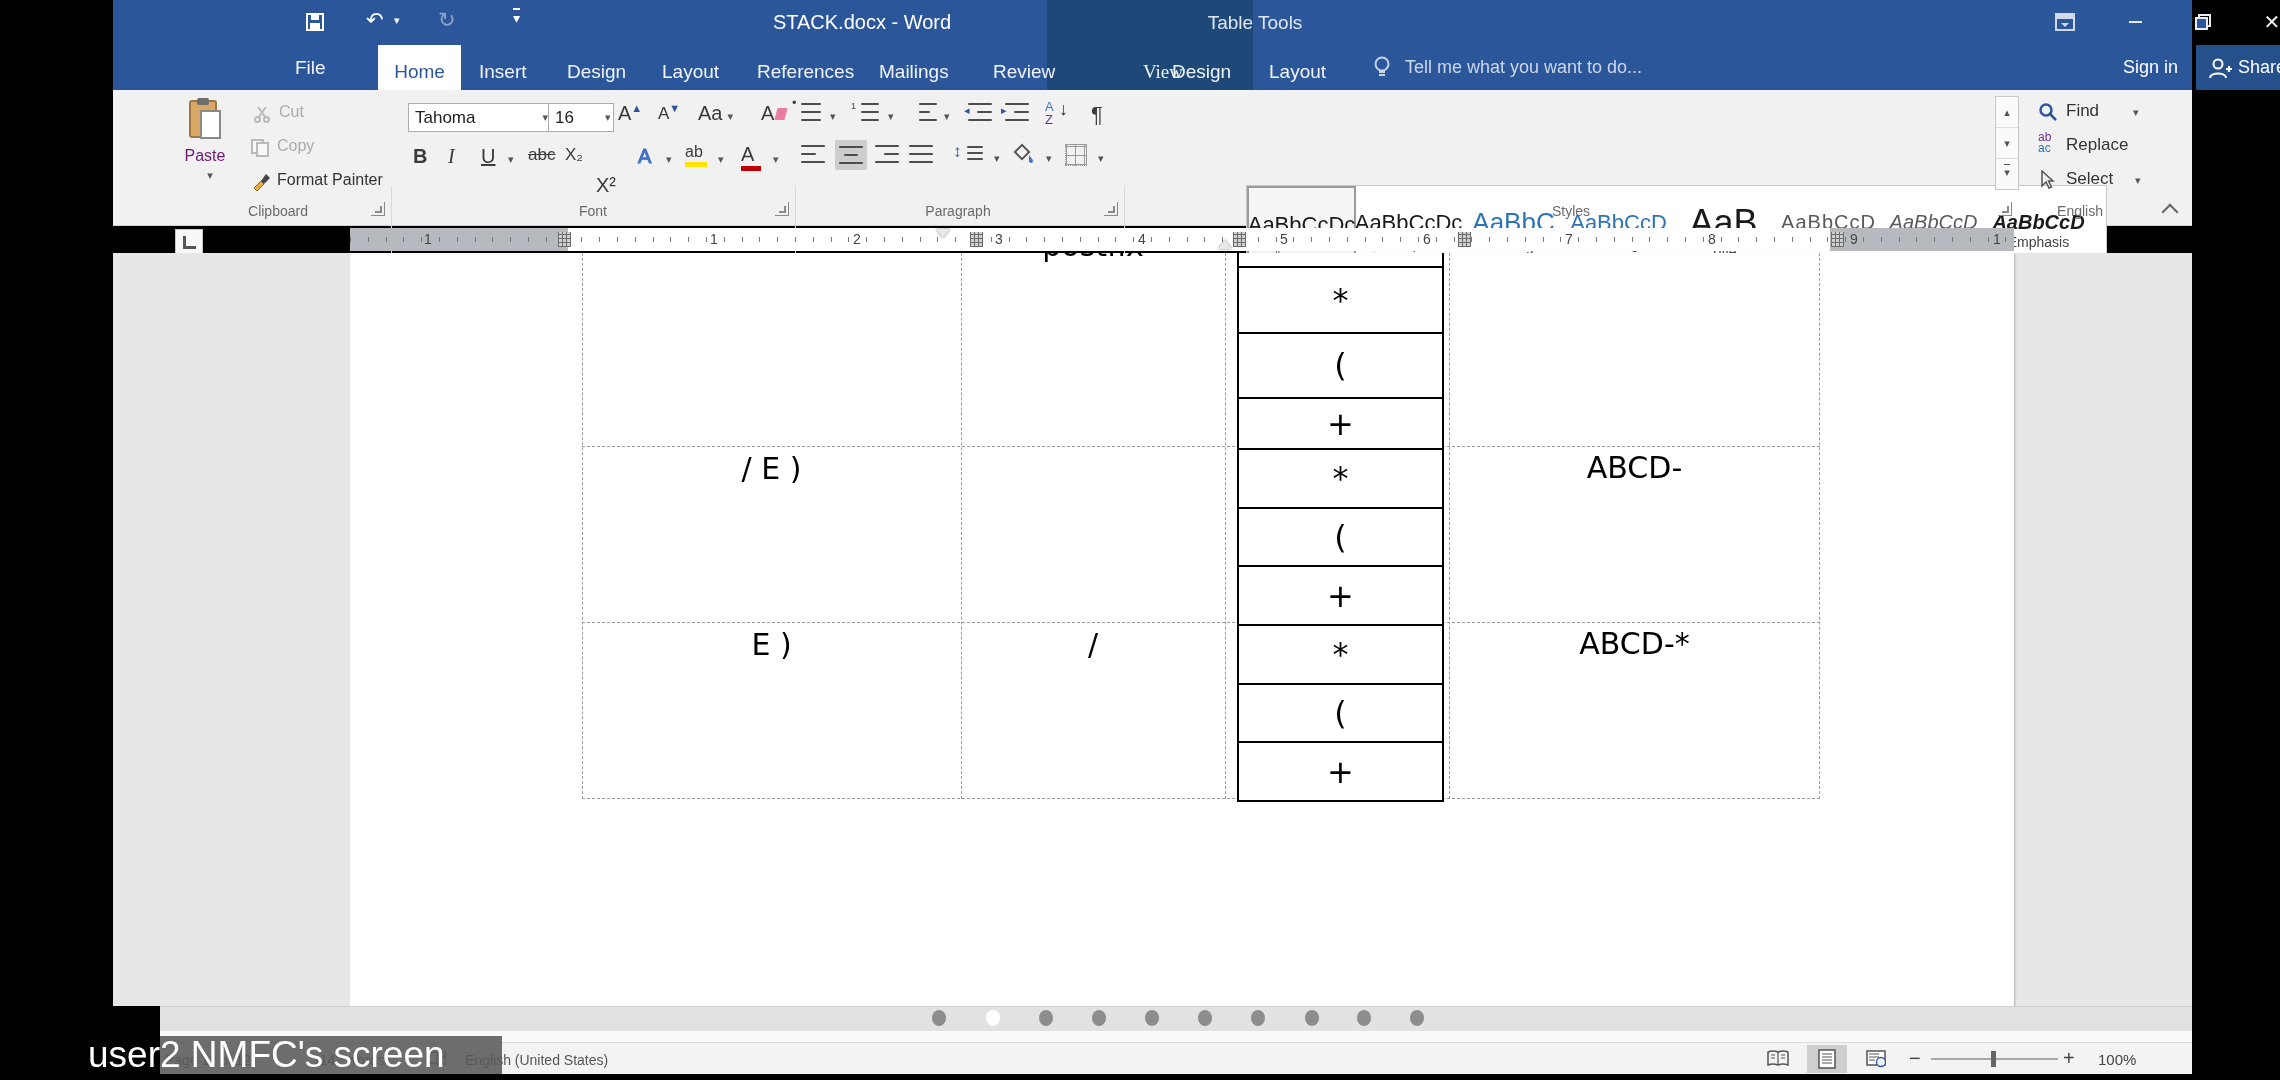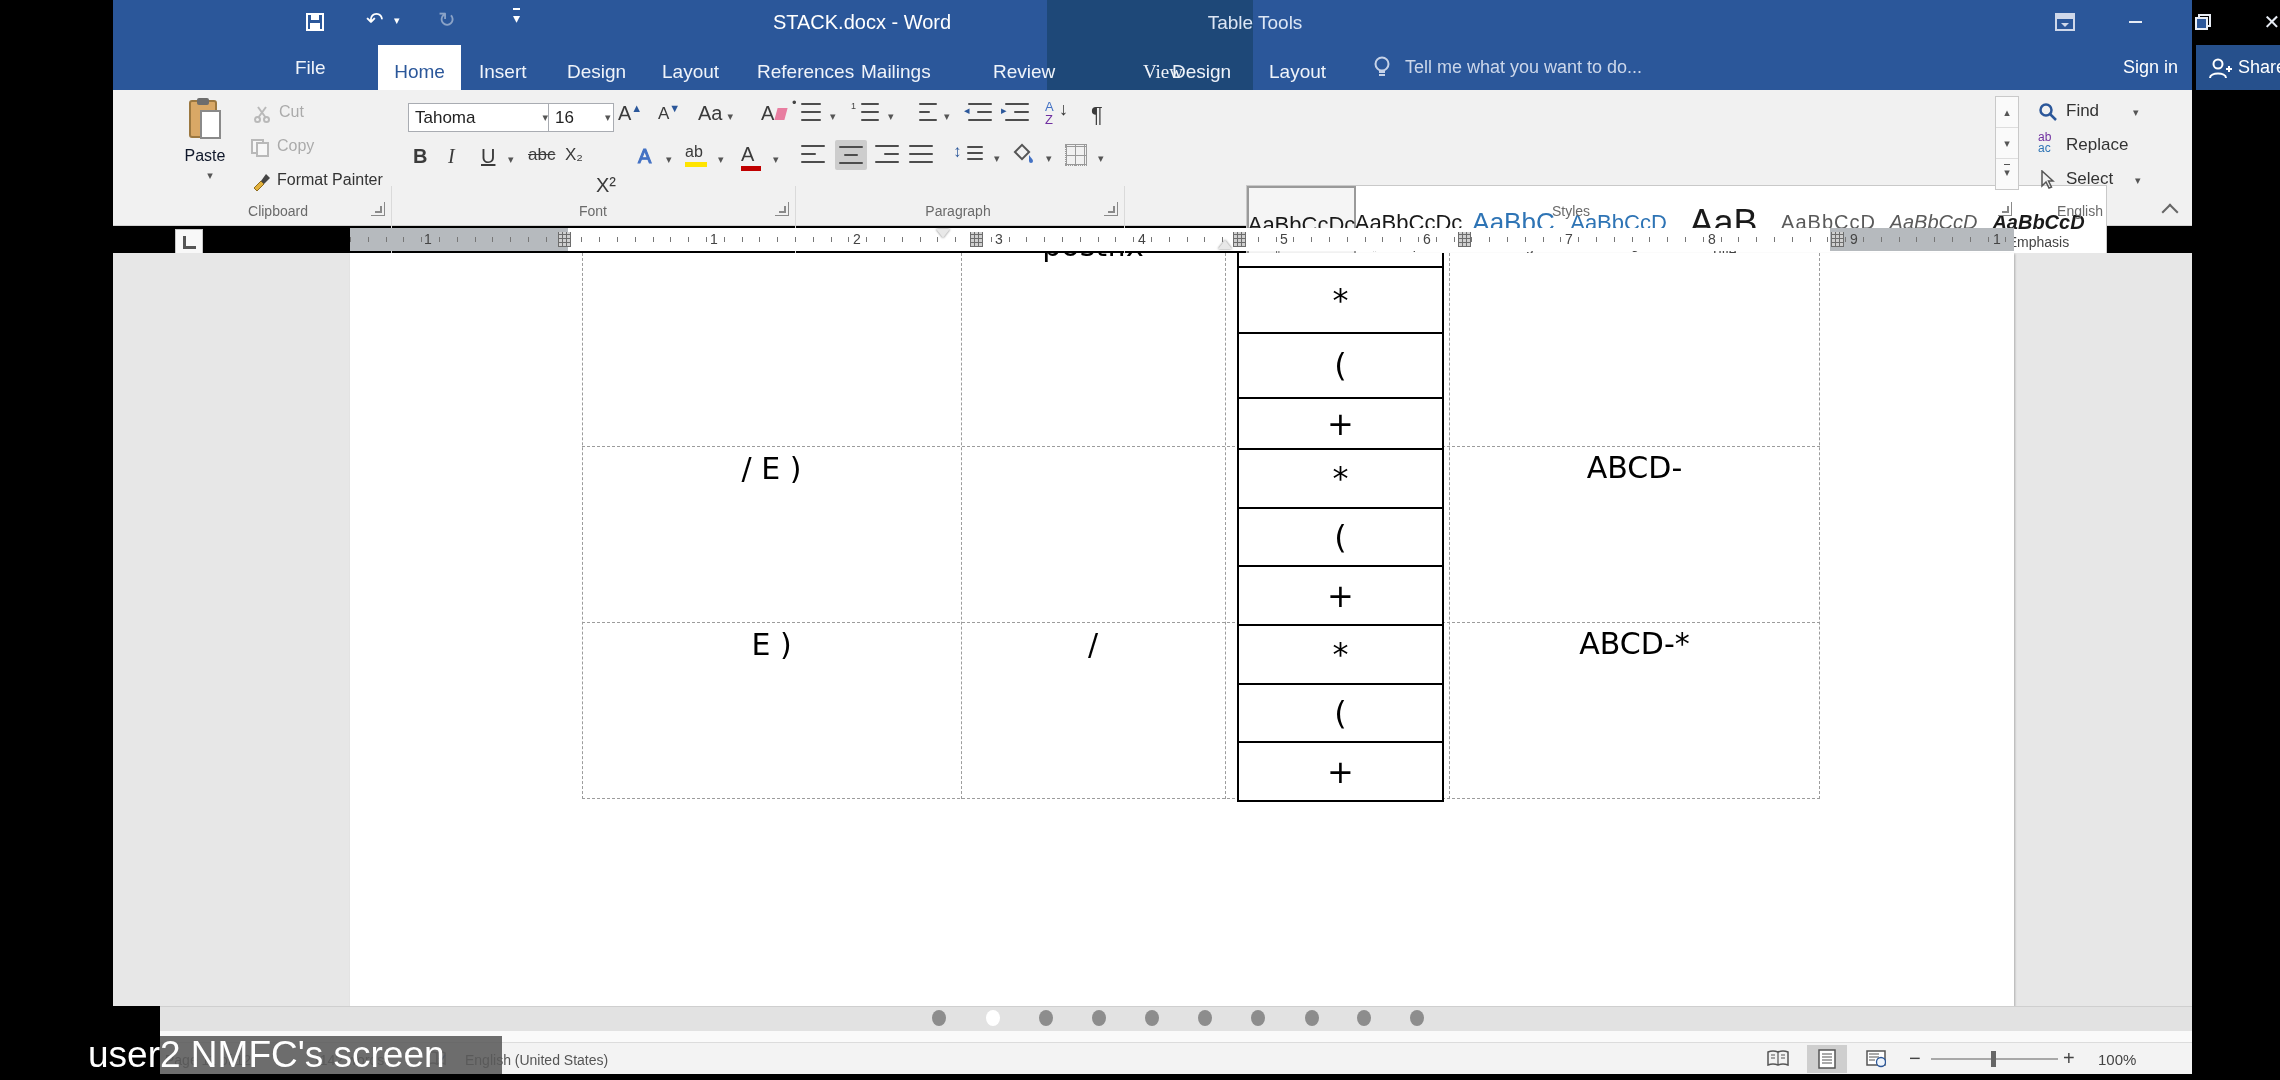--- a/index.html
+++ b/index.html
@@ -139,21 +139,21 @@
       </div>
     <div class="ab ctr tab" style="left:450px;top:0;">
         <span>Design</span>
       </div>
     <div class="ab ctr tab" style="left:545px;top:0;">
         <span>Layout</span>
       </div>
     <div class="ab ctr tab" style="left:640px;top:0;">
         <span>References</span>
       </div>
-    <div class="ab ctr tab" style="left:744px;top:0;">
+    <div class="ab ctr tab" style="left:762px;top:0;">
         <span>Mailings</span>
       </div>
     <div class="ab ctr tab" style="left:876px;top:0;">
         <span>Review</span>
       </div>
     <div class="ab ctr tab" style="left:1026px;top:0;font-family:Liberation Serif, serif;">
         <span>View</span>
       </div>
     <div class="ab ctr tab" style="left:1055px;top:0;">
         <span>Design</span>
@@ -188,21 +188,21 @@
     <div class="ab gsep" style="left:682px;"></div>
     <div class="ab gsep" style="left:1011px;"></div>
     <div class="ab gsep" style="left:1905px;"></div>
 
     <div class="ab" style="left:57px;top:7px;width:70px;height:100px;">
       <svg class="ab" style="left:17px;top:0;" width="36" height="44" viewBox="0 0 36 44">
         <rect x="3" y="4" width="26" height="36" rx="2" fill="#d9a866" stroke="#9c7840" stroke-width="2"></rect>
         <rect x="10" y="1" width="12" height="7" rx="2" fill="#6d6d6d"></rect>
         <rect x="14" y="14" width="19" height="27" fill="#fff" stroke="#8a8a8a" stroke-width="2"></rect>
       </svg>
-      <span class="ab cx" style="left:35px;top:50px;font-size:16px;color:#0f172a;">Paste</span>
+      <span class="ab cx" style="left:35px;top:50px;font-size:16px;color:#701a75;">Paste</span>
       <span class="ab cx dd" style="left:35px;top:72px;">▾</span>
     </div>
     <div class="ab dis" style="left:140px;top:13px;width:130px;height:26px;">
       <svg class="ab" style="left:0;top:2px;" width="18" height="18" viewBox="0 0 18 18">
         <path d="M5 2 L13 13 M13 2 L5 13" stroke="#777" stroke-width="2" fill="none"></path>
         <circle cx="4.5" cy="14.5" r="2.5" fill="none" stroke="#777" stroke-width="2"></circle>
         <circle cx="13.5" cy="14.5" r="2.5" fill="none" stroke="#777" stroke-width="2"></circle>
       </svg>
       <span class="ab" style="left:26px;top:0;font-size:16px;color:#555;">Cut</span>
     </div>

